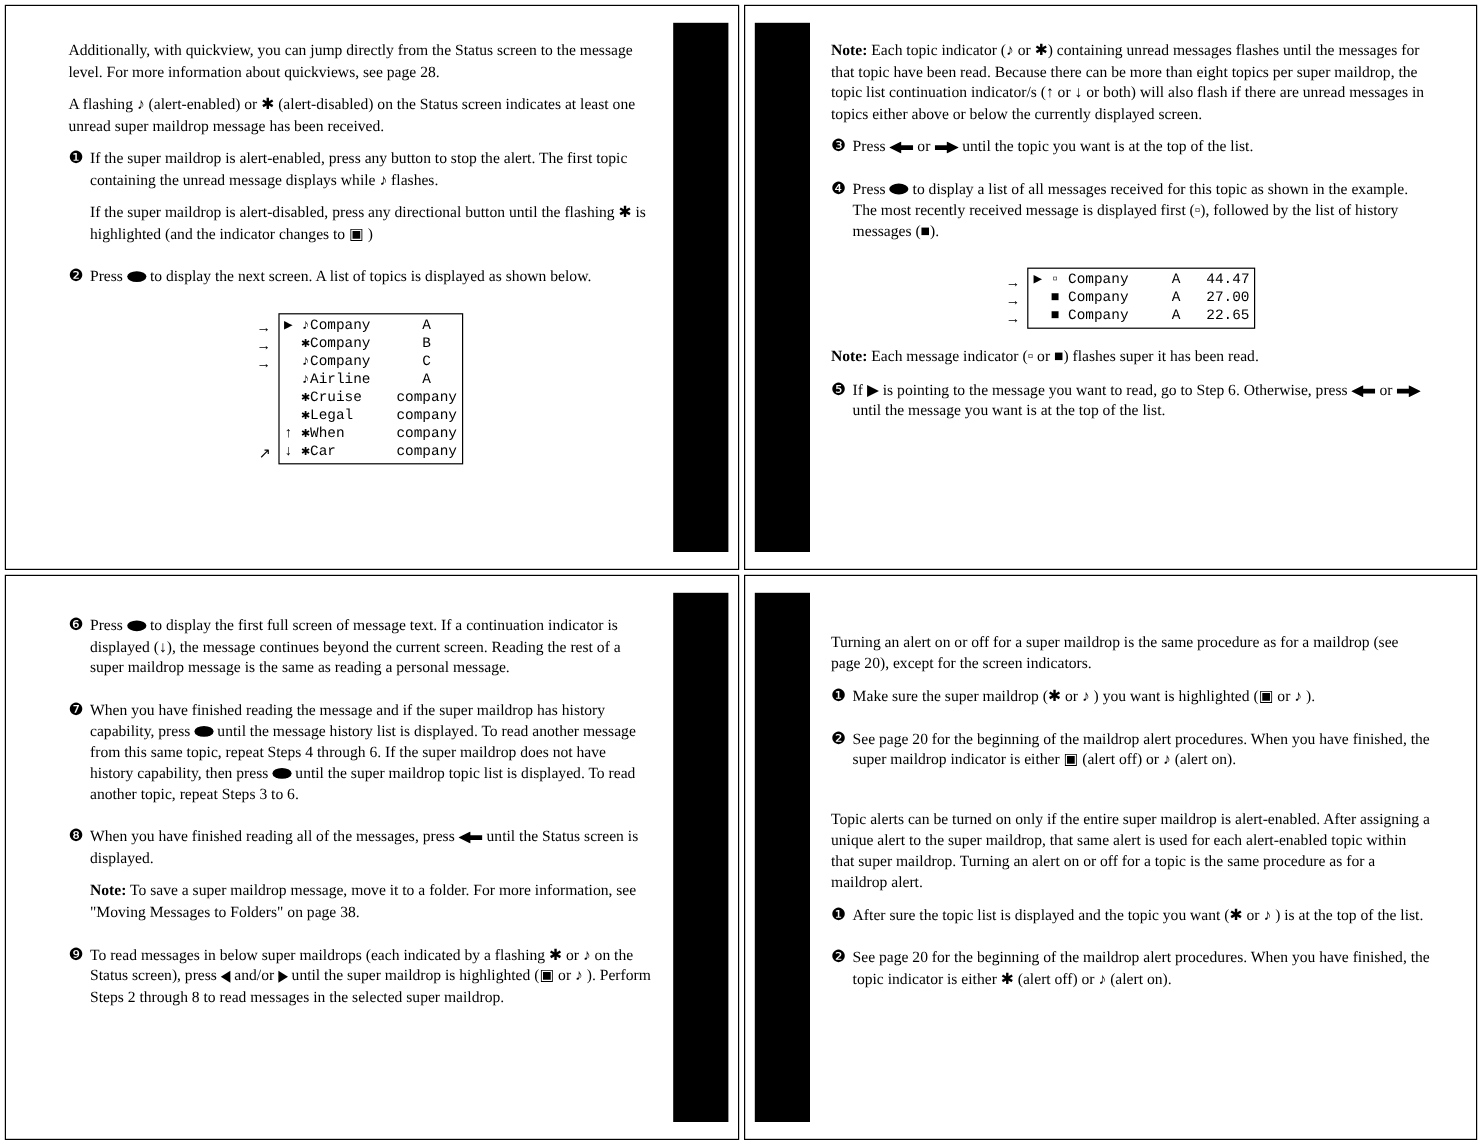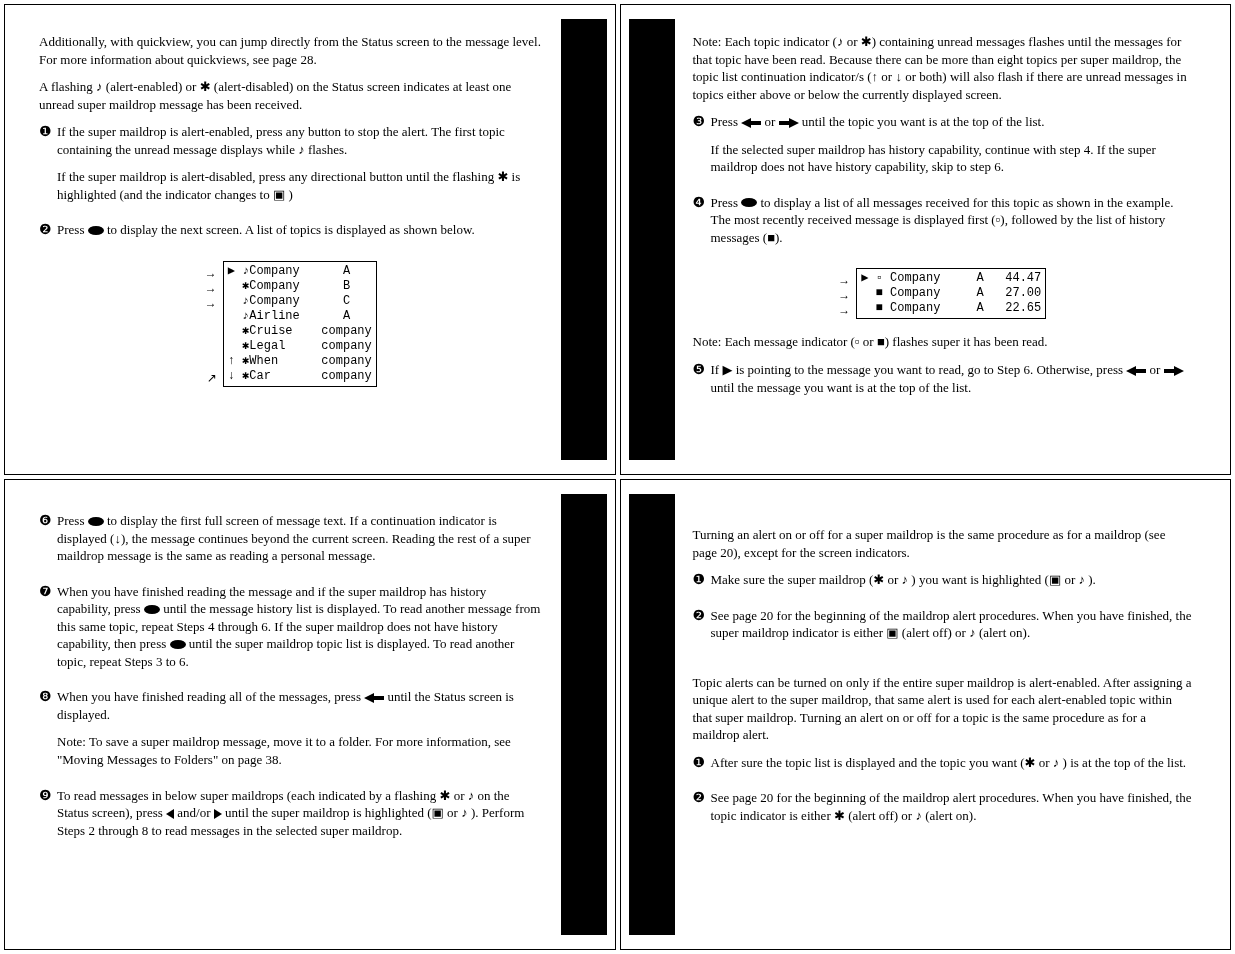--- a/index.html
+++ b/index.html
@@ -15,21 +15,21 @@
     display: grid;
     grid-template-columns: 1fr 1fr;
     grid-template-rows: 1fr 1fr;
     gap: 4px;
     width: 1227px;
     height: 946px;
   }
   .page {
     border: 1px solid #000;
     position: relative;
-    padding: 28px 72px 28px 34px;
+    padding: 28px 72px 28px 52px;
     box-sizing: border-box;
     overflow: hidden;
   }
   .page.right { padding: 28px 38px 28px 72px; }
   .thumb-tab {
     position: absolute;
     top: 14px;
     width: 46px;
     bottom: 14px;
     background: #000;
@@ -43,21 +43,21 @@
     margin: 4px 0 8px 0;
   }
   .step .num {
     width: 18px;
     flex: 0 0 18px;
     font-family: Arial, sans-serif;
     font-size: 14px;
     line-height: 1.2;
   }
   .step .txt { flex: 1; }
-  .note-run b { font-weight: normal; }
+  .note-run b { font-weight: bold; }
   .screen {
     font-family: "Courier New", monospace;
     font-size: 12px;
     white-space: pre;
     border: 1px solid #000;
     padding: 2px 4px;
     display: inline-block;
     line-height: 1.25;
     margin: 4px 0 8px 0;
   }
@@ -155,21 +155,20 @@
     </p>
 
     <div class="step">
       <div class="num">❸</div>
       <div class="txt">
         <p><span>Press </span><span class="ico"><svg width="20" height="10">
                 <polygon points="0,5 10,0 10,3 20,3 20,7 10,7 10,10" fill="#000"></polygon>
               </svg></span><span> or </span><span class="ico"><svg width="20" height="10">
                 <polygon points="20,5 10,0 10,3 0,3 0,7 10,7 10,10" fill="#000"></polygon>
               </svg></span><span> until the topic you want is at the top of the list.</span></p>
-        <p>If the selected super maildrop has history capability, continue with step 4. If the super maildrop does not have history capability, skip to step 6.</p>
       </div>
     </div>
 
     <div class="step">
       <div class="num">❹</div>
       <div class="txt">
         <p><span>Press </span><span class="oval"></span><span> to display a list of all messages received for this topic as shown in the example. The most recently received message is displayed first (</span><span class="karo">▫</span><span>), followed by the list of history messages (■).</span></p>
       </div>
     </div>
 

